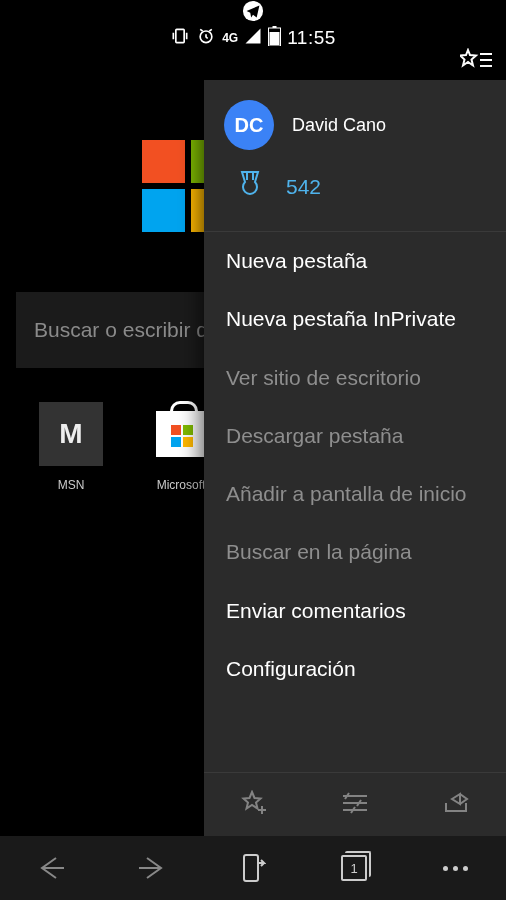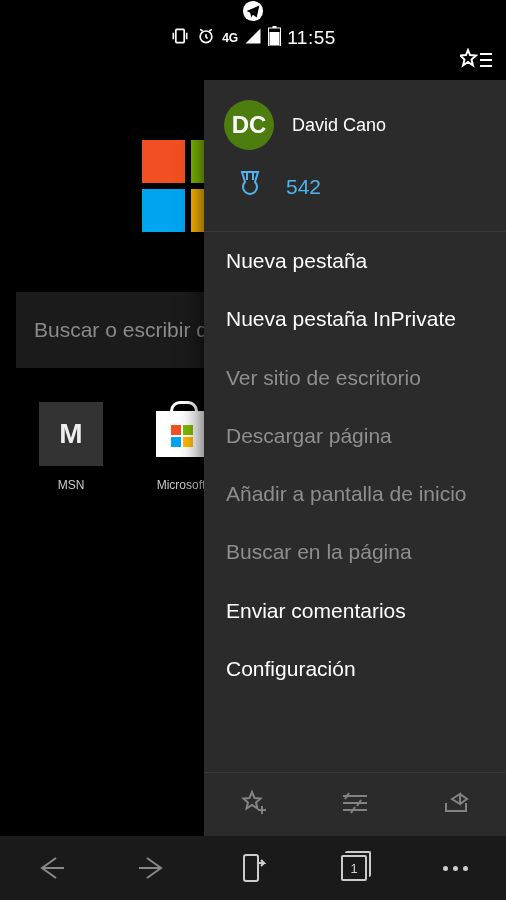--- a/index.html
+++ b/index.html
@@ -28,21 +28,21 @@
   .tile-box { width:64px; height:64px; display:flex; align-items:center; justify-content:center; font-size:28px; font-weight:600; }
   .tile-msn { background:#333; color:#eee; }
   .tile-label { font-size:12px; color:#ccc; }
   .store-bag { position:relative; width:50px; height:46px; background:#fff; }
   .store-bag::before { content:""; position:absolute; top:-10px; left:14px; width:22px; height:14px; border:3px solid #fff; border-bottom:none; border-radius:10px 10px 0 0; }
   .store-bag .mini { position:absolute; left:15px; top:14px; width:22px; height:22px; display:grid; grid-template-columns:1fr 1fr; grid-template-rows:1fr 1fr; gap:2px; }
 
   
   .menu { position:absolute; top:80px; right:0; bottom:64px; width:302px; background:#2b2b2b; box-shadow:-4px 0 20px rgba(0,0,0,0.6); z-index:5; display:flex; flex-direction:column; }
   .menu-profile { display:flex; align-items:center; gap:18px; padding:20px 20px 6px; }
-  .avatar { width:50px; height:50px; border-radius:50%; background:#4d7c0f; display:flex; align-items:center; justify-content:center; font-size:24px; font-weight:600; color:#fff; }
+  .avatar { width:50px; height:50px; border-radius:50%; background:#3b82f6; display:flex; align-items:center; justify-content:center; font-size:20px; font-weight:600; color:#fff; }
   .profile-name { font-size:18px; font-weight:400; }
   .rewards { display:flex; align-items:center; gap:24px; padding:14px 20px 28px 34px; color:#4fb3ec; font-size:21px; }
   .divider { height:1px; background:#3a3a3a; margin:0; }
   .menu-items { flex:1; }
   .menu-item { padding:16px 22px; font-size:21px; color:#fff; line-height:1.25; cursor:pointer; }
   .menu-item.disabled { color:#8e8e8e; cursor:default; }
   .menu-bottom { display:flex; justify-content:space-around; align-items:center; height:64px; border-top:1px solid #3a3a3a; }
   .menu-bottom svg { opacity:0.55; }
 
   
@@ -145,21 +145,21 @@
           <path d="M9 2v8M15 2v8"></path>
       </svg>
     </span>
     <span>542</span>
   </div>
   <div class="divider"></div>
   <div class="menu-items">
     <div class="menu-item">Nueva pestaña</div>
     <div class="menu-item">Nueva pestaña InPrivate</div>
     <div class="menu-item disabled">Ver sitio de escritorio</div>
-    <div class="menu-item disabled">Descargar página</div>
+    <div class="menu-item disabled">Descargar pestaña</div>
     <div class="menu-item disabled">Añadir a pantalla de inicio</div>
     <div class="menu-item disabled">Buscar en la página</div>
     <div class="menu-item">Enviar comentarios</div>
     <div class="menu-item">Configuración</div>
   </div>
   <div class="menu-bottom">
     <span>
       <svg width="28" height="26" viewBox="0 0 28 26" fill="none" stroke="#ccc" stroke-width="2">
         <path d="M12 2l2.5 6 6 .5-4.5 4 1.5 6-5.5-3.5L6.5 18.5 8 12.5 3.5 8.5l6-.5z"></path>
         <path d="M22 16v8M18 20h8"></path>

